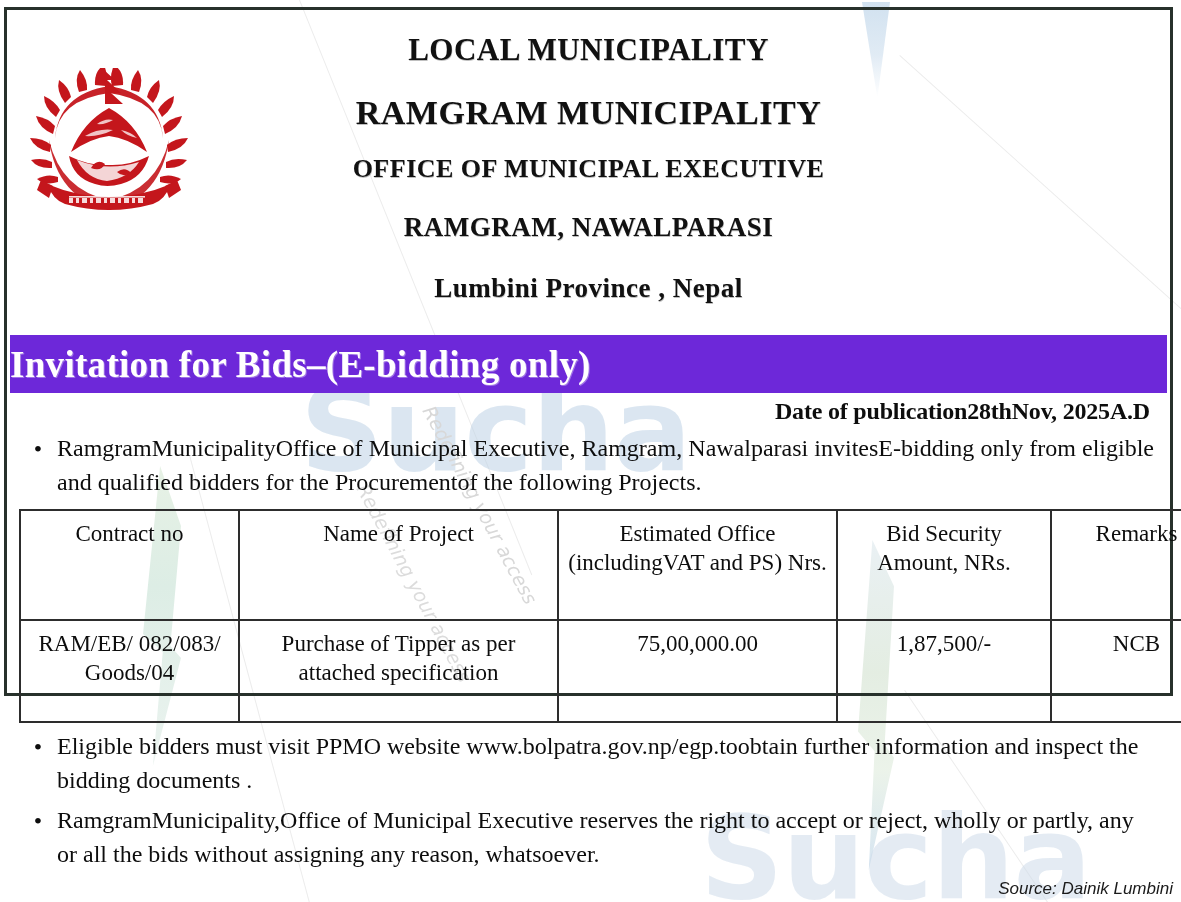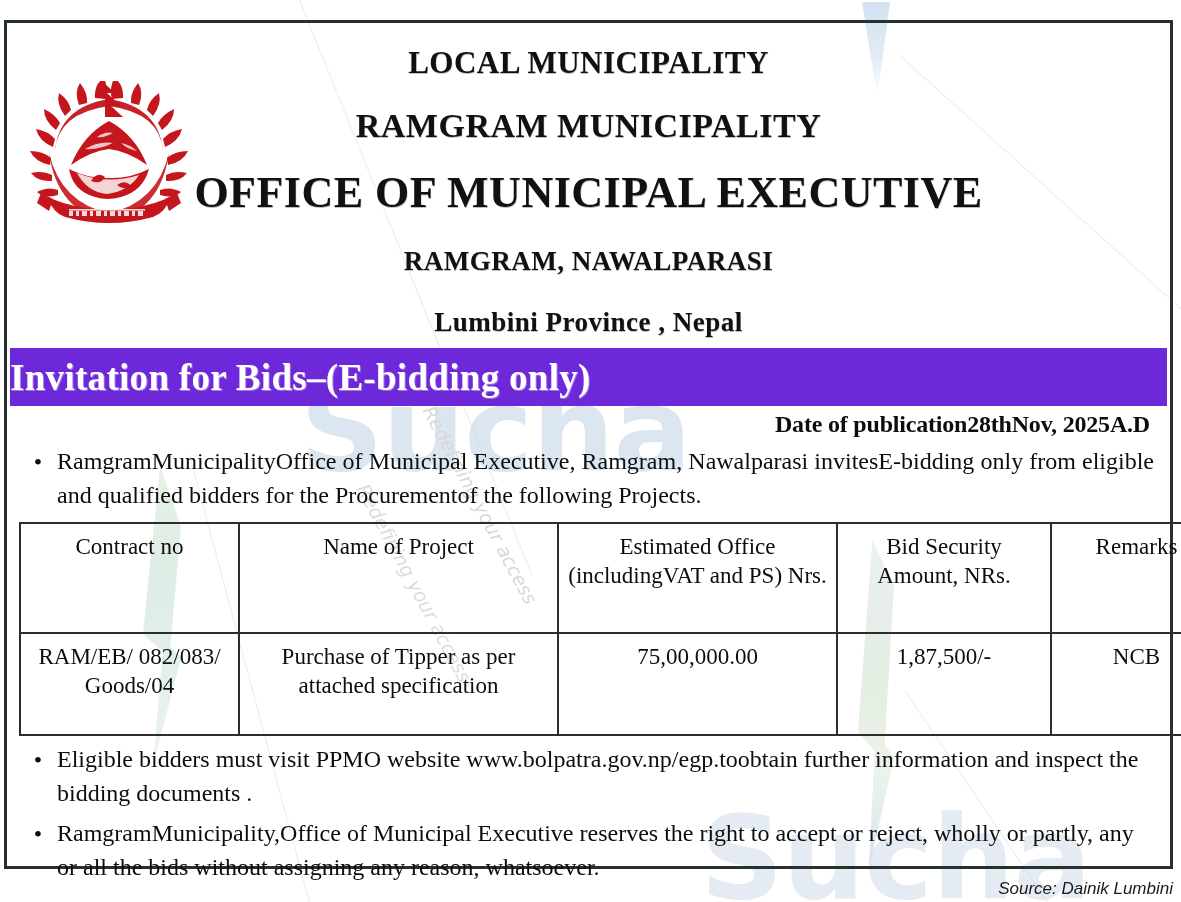--- a/index.html
+++ b/index.html
@@ -87,23 +87,23 @@
     transform-origin: 0 0;
     white-space: nowrap;
   }
   .wm-tag-1 { left: 438px; top: 402px; }
   .wm-tag-2 { left: 372px; top: 480px; color:#dcdcdc; }
 
   
   #doc-frame {
     position: absolute;
     left: 4px;
-    top: 20px;
+    top: 7px;
     width: 1169px;
-    height: 849px;
+    height: 689px;
     border: 3px solid #27312b;
     box-sizing: border-box;
     background: transparent;
     z-index: 2;
   }
 
   
   #header-block {
     position: relative;
     padding-top: 10px;
@@ -119,21 +119,21 @@
   }
   .head-line {
     text-align: center;
     font-weight: bold;
     letter-spacing: .5px;
     color: #111111;
     text-shadow: 0.5px 0.5px 0 rgba(0,0,0,.25);
   }
   #head-local      { font-size: 31px; margin-top: 12px; }
   #head-municipality { font-size: 34px; margin-top: 26px; }
-  #head-office     { font-size: 44px; margin-top: 22px; }
+  #head-office     { font-size: 26px; margin-top: 22px; }
   #head-address    { font-size: 27px; margin-top: 28px; }
   #head-province   { font-size: 27px; margin-top: 30px; text-align: center; }
 
   
   #banner {
     position: absolute;
     left: 3px;
     top: 325px;
     right: 3px;
     height: 58px;

